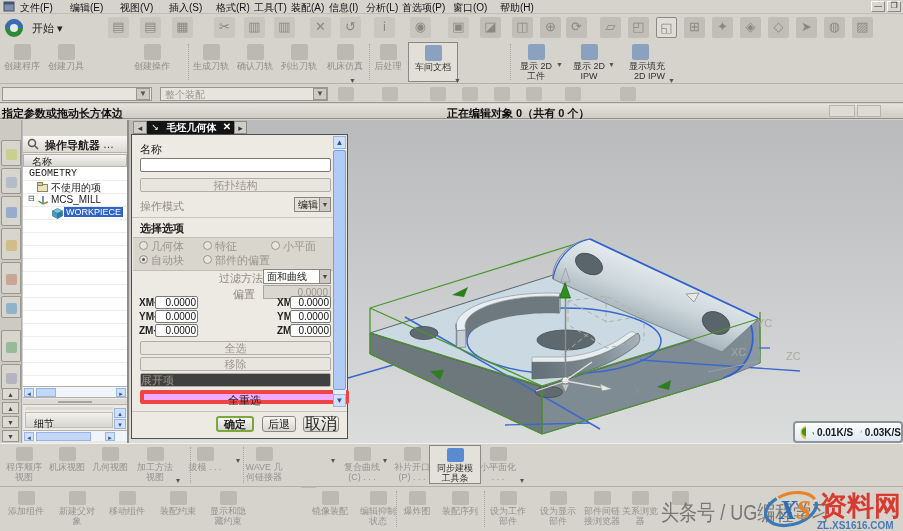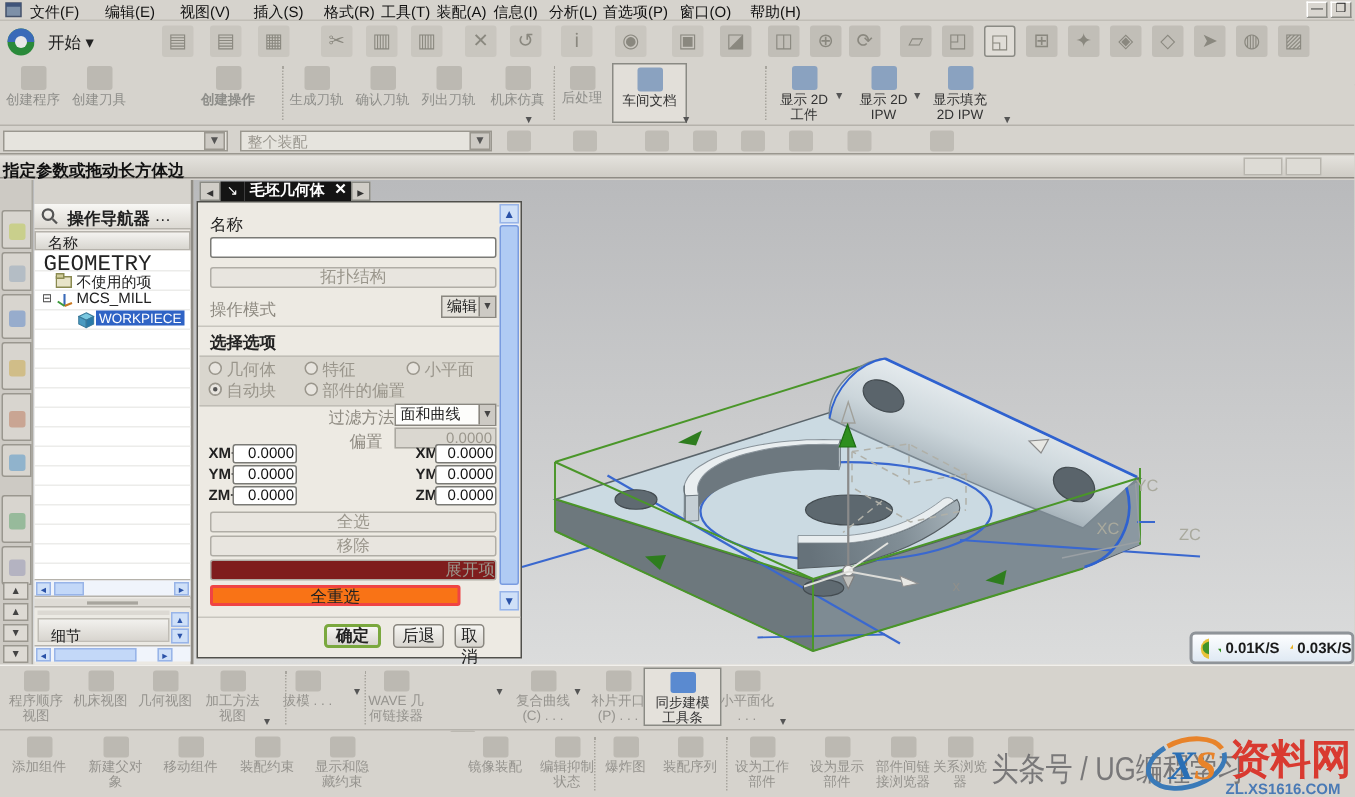--- a/index.html
+++ b/index.html
@@ -88,30 +88,30 @@
     <span class="gi ic" style="left:740px;background:#c1beb7;color:#8a887f;font-size:13px;line-height:20px;text-align:center;">◈</span>
     <span class="gi ic" style="left:768px;background:#c1beb7;color:#8a887f;font-size:13px;line-height:20px;text-align:center;">◇</span>
     <span class="gi ic" style="left:796px;background:#c1beb7;color:#8a887f;font-size:13px;line-height:20px;text-align:center;">➤</span>
     <span class="gi ic" style="left:824px;background:#c1beb7;color:#8a887f;font-size:13px;line-height:20px;text-align:center;">◍</span>
     <span class="gi ic" style="left:852px;background:#c1beb7;color:#8a887f;font-size:13px;line-height:20px;text-align:center;">▨</span>
   </div>
 
 <div id="tb3">
     <div class="b3" style="left:-3px;width:50px;"><div class="bi gi" style="background:#bcb9b2"></div>创建程序</div>
     <div class="b3" style="left:41px;width:50px;"><div class="bi gi" style="background:#bcb9b2"></div>创建刀具</div>
-    <div class="b3" style="left:127px;width:50px;font-weight:bold;"><div class="bi gi" style="background:#bcb9b2"></div>创建操作</div>
+    <div class="b3" style="left:127px;width:50px;"><div class="bi gi" style="background:#bcb9b2"></div>创建操作</div>
     <div class="b3" style="left:186px;width:50px;"><div class="bi gi" style="background:#bcb9b2"></div>生成刀轨</div>
     <div class="b3" style="left:230px;width:50px;"><div class="bi gi" style="background:#bcb9b2"></div>确认刀轨</div>
     <div class="b3" style="left:274px;width:50px;"><div class="bi gi" style="background:#bcb9b2"></div>列出刀轨</div>
     <div class="b3" style="left:320px;width:50px;"><div class="bi gi" style="background:#bcb9b2"></div>机床仿真</div>
-    <div class="b3" style="left:363px;width:50px;font-family:Liberation Mono, monospace;"><div class="bi gi" style="background:#bcb9b2"></div>后处理</div>
+    <div class="b3" style="left:363px;width:50px;"><div class="bi gi" style="background:#bcb9b2"></div>后处理</div>
     <div class="b3 dk" style="left:408px;width:50px;border:1px solid #8a8a84;background:#e2dfd9;height:40px;"><div class="bi gi" style="background:#8aa2c0"></div>车间文档</div>
     <div class="b3 dk" style="left:511px;width:50px;"><div class="bi gi" style="background:#8aa2c0"></div>显示 2D<br>工件</div>
     <div class="b3 dk" style="left:564px;width:50px;"><div class="bi gi" style="background:#8aa2c0"></div>显示 2D<br>IPW</div>
-    <div class="b3 dk" style="left:615px;width:50px;"><div class="bi gi" style="background:#8aa2c0"></div>显示填充<br>2D IPW</div>
+    <div class="b3 dk" style="left:615px;width:50px;text-align:right;"><div class="bi gi" style="background:#8aa2c0"></div>显示填充<br>2D IPW</div>
     <div class="sep" style="left:188px"></div>
     <div class="sep" style="left:369px"></div>
     <div class="sep" style="left:510px"></div>
     <span style="position:absolute;left:349px;top:36px;font-size:7px;color:#555">▼</span>
     <span style="position:absolute;left:454px;top:36px;font-size:7px;color:#555">▼</span>
     <span style="position:absolute;left:556px;top:20px;font-size:7px;color:#555">▼</span>
     <span style="position:absolute;left:608px;top:20px;font-size:7px;color:#555">▼</span>
     <span style="position:absolute;left:668px;top:36px;font-size:7px;color:#555">▼</span>
   </div>
 
@@ -125,20 +125,21 @@
     <span class="gi" style="position:absolute;left:430px;top:2px;width:16px;height:14px;background:#bfbcb5"></span>
     <span class="gi" style="position:absolute;left:462px;top:2px;width:16px;height:14px;background:#bfbcb5"></span>
     <span class="gi" style="position:absolute;left:494px;top:2px;width:16px;height:14px;background:#bfbcb5"></span>
     <span class="gi" style="position:absolute;left:526px;top:2px;width:16px;height:14px;background:#bfbcb5"></span>
     <span class="gi" style="position:absolute;left:565px;top:2px;width:16px;height:14px;background:#bfbcb5"></span>
     <span class="gi" style="position:absolute;left:620px;top:2px;width:16px;height:14px;background:#bfbcb5"></span>
   </div>
 
 <div id="status">
   <span style="position:absolute;left:2px;top:2px;font-weight:bold;">指定参数或拖动长方体边</span>
+  <span style="position:absolute;left:447px;top:2px;font-weight:bold;">正在编辑对象 0（共有 0 个）</span>
   <span style="position:absolute;right:48px;top:1px;width:26px;height:12px;border:1px solid #b8b5ae;background:#dddbd5;"></span>
   <span style="position:absolute;right:22px;top:1px;width:24px;height:12px;border:1px solid #b8b5ae;background:#dddbd5;"></span>
 </div>
 
 <div id="main">
 <svg width="903" height="323" viewBox="0 120 903 323" style="position:absolute;left:0;top:0">
 <defs>
 <linearGradient id="cyl" gradientUnits="userSpaceOnUse" x1="664" y1="256" x2="634" y2="334">
  <stop offset="0" stop-color="#c2ccd2"></stop>
           <stop offset=".14" stop-color="#e4eaed"></stop>
@@ -306,21 +307,21 @@
       <div style="position:absolute;left:0;top:91px;width:104px;border-top:1px solid #ececea"></div>
       <div style="position:absolute;left:0;top:104px;width:104px;border-top:1px solid #ececea"></div>
       <div style="position:absolute;left:0;top:117px;width:104px;border-top:1px solid #ececea"></div>
       <div style="position:absolute;left:0;top:130px;width:104px;border-top:1px solid #ececea"></div>
       <div style="position:absolute;left:0;top:143px;width:104px;border-top:1px solid #ececea"></div>
       <div style="position:absolute;left:0;top:156px;width:104px;border-top:1px solid #ececea"></div>
       <div style="position:absolute;left:0;top:169px;width:104px;border-top:1px solid #ececea"></div>
       <div style="position:absolute;left:0;top:182px;width:104px;border-top:1px solid #ececea"></div>
       <div style="position:absolute;left:0;top:195px;width:104px;border-top:1px solid #ececea"></div>
       <div style="position:absolute;left:0;top:208px;width:104px;border-top:1px solid #ececea"></div>
-      <div style="position:absolute;left:6px;top:1px;color:#222;font-family:Liberation Mono,monospace;font-size:15px">GEOMETRY</div>
+      <div style="position:absolute;left:6px;top:1px;color:#222;font-family:Liberation Mono,monospace;font-size:10px">GEOMETRY</div>
       <svg style="position:absolute;left:14px;top:15px" width="11" height="10">
         <rect x="0.5" y="2.5" width="10" height="7" fill="#e8e4c8" stroke="#8a8a50"></rect>
         <rect x="0.5" y="0.5" width="5" height="3" fill="#d0cc9a" stroke="#8a8a50"></rect>
       </svg>
       <div style="position:absolute;left:28px;top:14px;color:#222">不使用的项</div>
       <div style="position:absolute;left:5px;top:27px;color:#444;font-size:8px">⊟</div>
       <svg style="position:absolute;left:15px;top:28px" width="11" height="10">
         <line x1="5" y1="9" x2="5" y2="1" stroke="#3a6ab8" stroke-width="1.4"></line>
         <line x1="5" y1="9" x2="10" y2="7" stroke="#c87820" stroke-width="1.4"></line>
         <line x1="5" y1="9" x2="0.5" y2="6" stroke="#3a9a3a" stroke-width="1.4"></line>
@@ -391,31 +392,31 @@
     <span style="position:absolute;left:7px;top:176px;font-size:10px;font-weight:bold;color:#222">YM+</span>
     <div style="position:absolute;left:23px;top:175px;width:43px;height:13px;background:#fff;border:1px solid #7a7a76;border-radius:2px;font-size:10px;text-align:right;line-height:12px;padding-right:1px">0.0000</div>
     <span style="position:absolute;left:145px;top:176px;font-size:10px;font-weight:bold;color:#222">YM-</span>
     <div style="position:absolute;left:158px;top:175px;width:41px;height:13px;background:#fff;border:1px solid #7a7a76;border-radius:2px;font-size:10px;text-align:right;line-height:12px;padding-right:1px">0.0000</div>
     <span style="position:absolute;left:7px;top:190px;font-size:10px;font-weight:bold;color:#222">ZM+</span>
     <div style="position:absolute;left:23px;top:189px;width:43px;height:13px;background:#fff;border:1px solid #7a7a76;border-radius:2px;font-size:10px;text-align:right;line-height:12px;padding-right:1px">0.0000</div>
     <span style="position:absolute;left:145px;top:190px;font-size:10px;font-weight:bold;color:#222">ZM-</span>
     <div style="position:absolute;left:158px;top:189px;width:41px;height:13px;background:#fff;border:1px solid #7a7a76;border-radius:2px;font-size:10px;text-align:right;line-height:12px;padding-right:1px">0.0000</div>
     <div style="position:absolute;left:8px;top:206px;width:191px;height:14px;background:#e8e5df;border:1px solid #b0ada6;border-radius:2px;text-align:center;font-size:11px;color:#9a968c;line-height:13px">全选</div>
     <div style="position:absolute;left:8px;top:222px;width:191px;height:14px;background:#e8e5df;border:1px solid #b0ada6;border-radius:2px;text-align:center;font-size:11px;color:#9a968c;line-height:13px">移除</div>
-    <div style="position:absolute;left:8px;top:238px;width:191px;height:14px;background:#7f1d1d;border:1px solid #b0ada6;border-radius:2px;text-align:right;font-size:11px;color:#9a968c;line-height:13px">展开项</div>
-    <div style="position:absolute;left:8px;top:255px;width:167px;height:14px;background:#f97316;border:2px solid #ef4444;border-radius:2px;text-align:center;font-size:11px;color:#222;line-height:13px">全重选</div>
+    <div style="position:absolute;left:8px;top:238px;width:191px;height:14px;background:#404040;border:1px solid #b0ada6;border-radius:2px;text-align:left;font-size:11px;color:#9a968c;line-height:13px">展开项</div>
+    <div style="position:absolute;left:8px;top:255px;width:209px;height:14px;background:#f0abfc;border:4px solid #ef4444;border-radius:2px;text-align:center;font-size:11px;color:#222;line-height:13px">全重选</div>
     <div style="position:absolute;right:1px;top:1px;width:13px;height:271px;background:#e8edf8">
       <div style="position:absolute;left:0;top:0;width:13px;height:13px;background:#cfe0f8;border:1px solid #98b4e8;color:#2a52a8;font-size:8px;text-align:center;line-height:12px">▲</div>
       <div style="position:absolute;left:0;top:14px;width:13px;height:240px;background:#b0cbf4;border:1px solid #7a9ce0;border-radius:2px"></div>
       <div style="position:absolute;left:0;bottom:0;width:13px;height:13px;background:#cfe0f8;border:1px solid #98b4e8;color:#2a52a8;font-size:8px;text-align:center;line-height:12px">▼</div>
     </div>
     <div style="position:absolute;left:0;bottom:26px;width:215px;height:1px;background:#c8c5be"></div>
     <div style="position:absolute;left:84px;bottom:6px;width:38px;height:16px;background:linear-gradient(#f6f5f2,#d8d5cf);border:2px solid #7aa83e;border-radius:3px;text-align:center;font-size:11px;font-weight:bold;color:#222;line-height:13px">确定</div>
     <div style="position:absolute;left:130px;bottom:6px;width:34px;height:16px;background:linear-gradient(#f6f5f2,#d8d5cf);border:1px solid #8a8780;border-radius:3px;text-align:center;font-size:11px;color:#222;line-height:14px">后退</div>
-    <div style="position:absolute;left:171px;bottom:6px;width:20px;height:16px;background:linear-gradient(#f6f5f2,#d8d5cf);border:1px solid #8a8780;border-radius:3px;text-align:center;font-size:11px;color:#222;line-height:14px">取消</div>
+    <div style="position:absolute;left:171px;bottom:6px;width:36px;height:16px;background:linear-gradient(#f6f5f2,#d8d5cf);border:1px solid #8a8780;border-radius:3px;text-align:center;font-size:16px;color:#222;line-height:14px">取消</div>
   </div>
 
 <div id="netbox">
   <svg width="15" height="15" style="margin:0 5px 0 5px">
       <circle cx="7.5" cy="7.5" r="7" fill="#e8c23a"></circle>
       <path d="M2 5 Q5 1.5 9.5 3 Q13 5 11.5 8.5 Q8 12.5 4 10.5 Q1 8.5 2 5" fill="#3f9428"></path>
       <circle cx="10.5" cy="8.5" r="1.8" fill="#e8c23a"></circle>
     </svg>
   <svg width="9" height="11">
       <path d="M4.5 10 L1 5.5 L3 5.5 L3 0.5 L6 0.5 L6 5.5 L8 5.5 Z" fill="#2f8f1f"></path>

